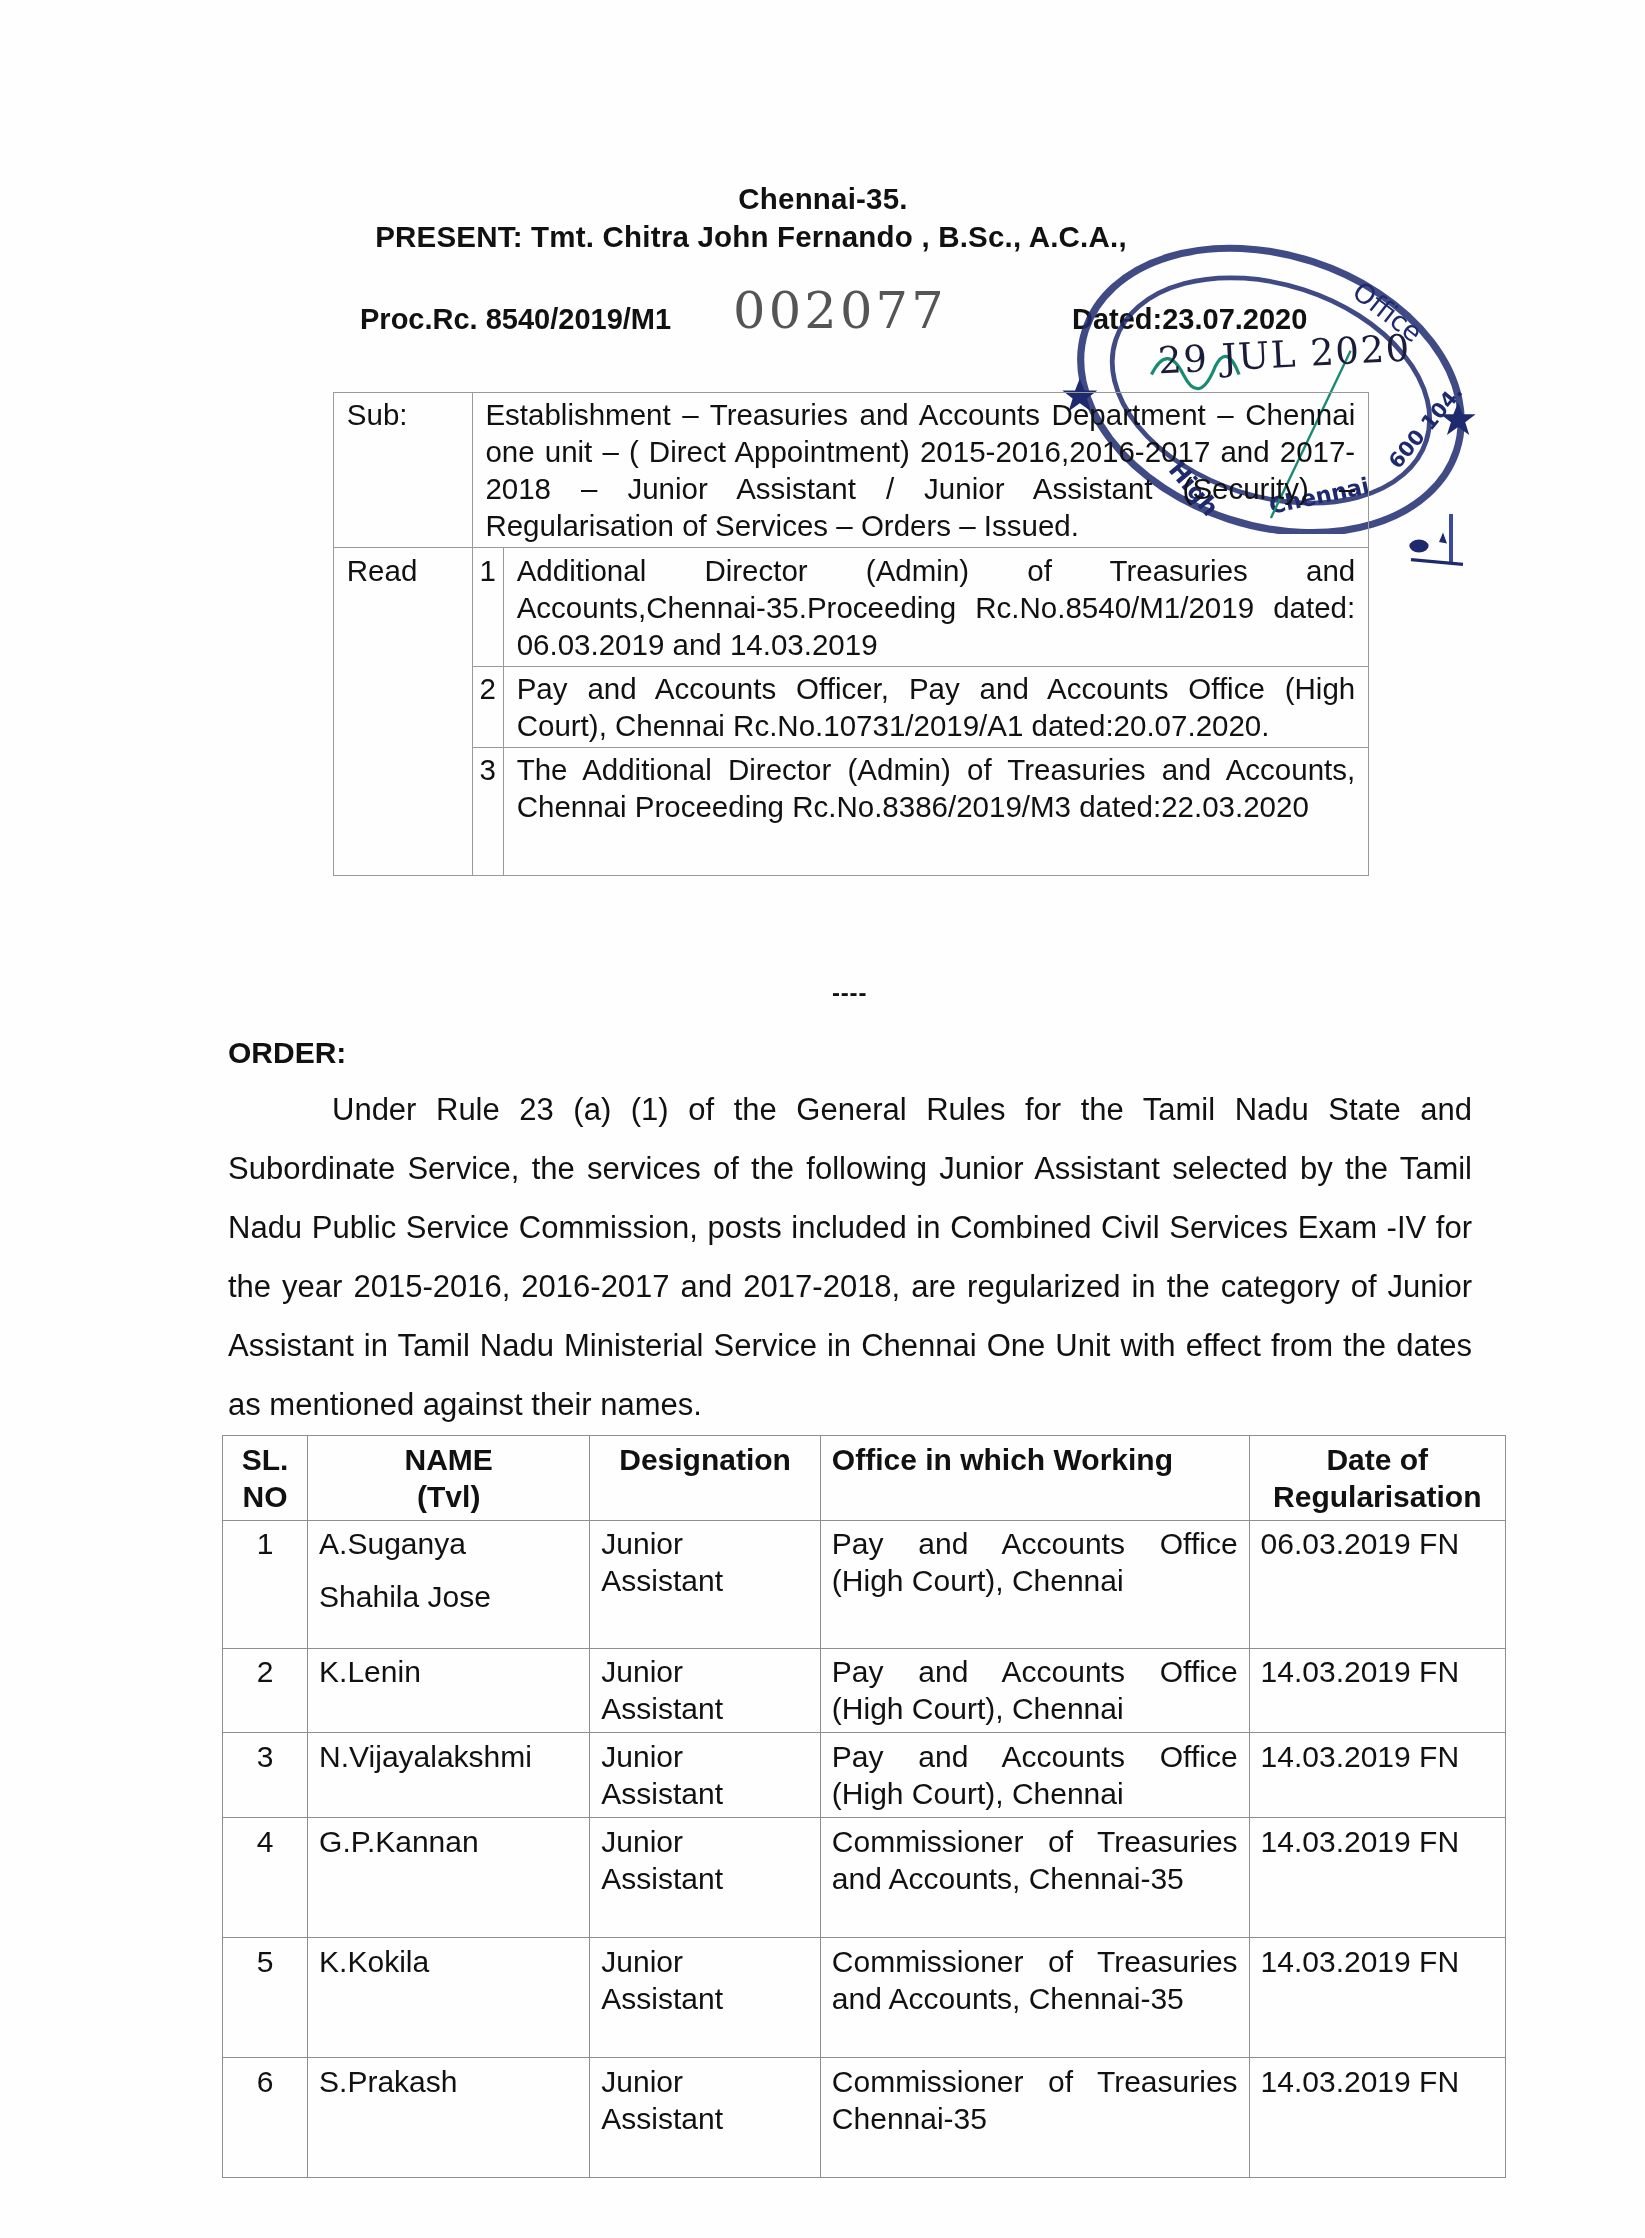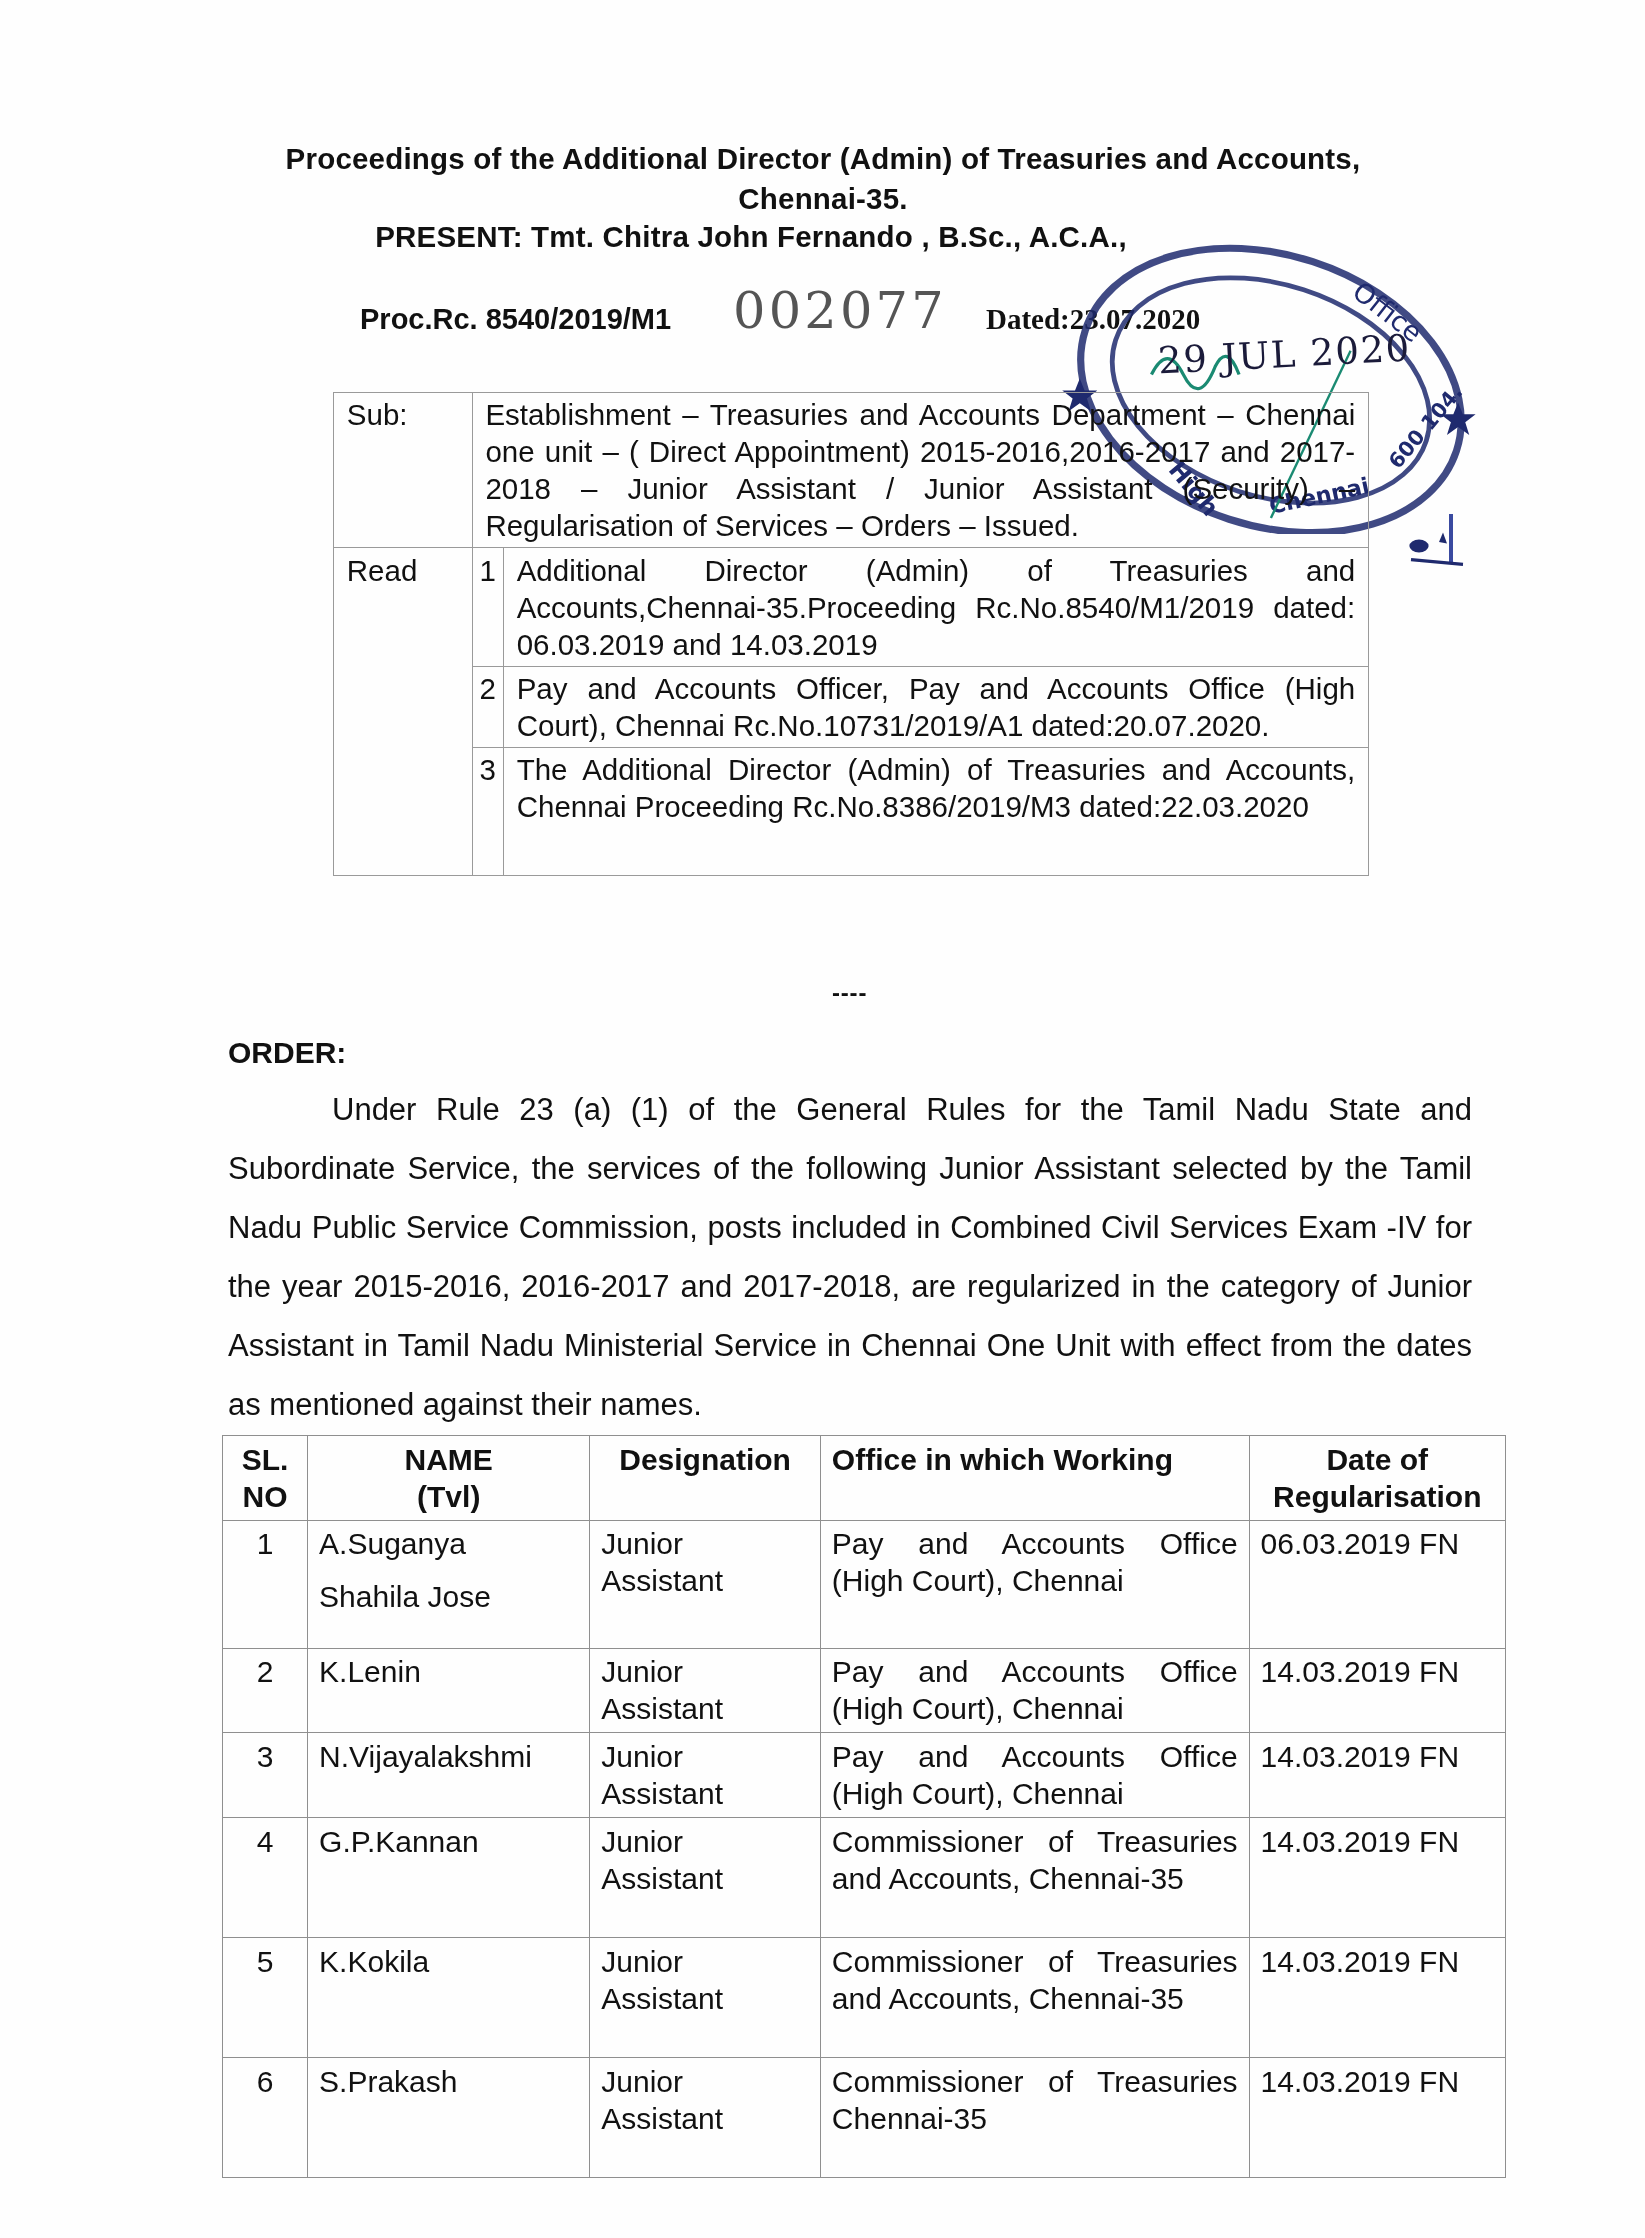--- a/index.html
+++ b/index.html
@@ -22,21 +22,21 @@
     #hdr2 { top: 182px; text-align: center; }
     #hdr3 { top: 220px; left: -72px; }
 
     .ref-row { position: absolute; top: 303px; font-weight: bold; font-size: 29px; }
     #proc-ref { left: 360px; }
     #proc-stamp-no {
       position: absolute; left: 733px; top: 281px;
       font-family: "DejaVu Serif", serif; font-size: 51px; color: #555;
       letter-spacing: 3.2px;
     }
-    #proc-date { left: 986px; font-family: Liberation Serif, serif; }
+    #proc-date { left: 1072px; }
 
     
     table.ref-table {
       position: absolute; left: 333px; top: 392px; width: 1036px;
       border-collapse: collapse; font-size: 29.5px; line-height: 37px;
     }
     .ref-table td {
       border: 1.6px solid #9a9a9a; vertical-align: top; padding: 3.2px 12.8px;
     }
     .ref-table td.lbl { width: 112px; }
@@ -82,21 +82,20 @@
       position: absolute; left: 1158px; top: 333px; font-size: 37px; color: #1b1b3a;
       font-family: "DejaVu Serif", serif; letter-spacing: 1.6px; transform: rotate(-3deg);
     }
     #sidemark { position: absolute; left: 1387px; top: 486px; }
   </style>
 </head>
 <body>
 
 <div class="page">
 
-  <div class="hdr-line" id="hdr1">Proceedings of the Additional  Director (Admin) of Treasuries and Accounts,</div>
   <div class="hdr-line" id="hdr2">Chennai-35.</div>
   <div class="hdr-line" id="hdr3">PRESENT: Tmt. Chitra John Fernando , B.Sc., A.C.A.,</div>
 
   <div class="ref-row" id="proc-ref">Proc.Rc. 8540/2019/M1</div>
   <div id="proc-stamp-no">002077</div>
   <div class="ref-row" id="proc-date">Dated:23.07.2020</div>
 
   <svg id="seal" viewBox="0 0 560 380">
     <ellipse cx="300" cy="200" rx="245" ry="170" fill="none" stroke="#1f2a6e" stroke-width="9" opacity="0.85" transform="rotate(18 300 200)"></ellipse>
     <ellipse cx="300" cy="200" rx="205" ry="133" fill="none" stroke="#1f2a6e" stroke-width="6" opacity="0.85" transform="rotate(18 300 200)"></ellipse>

